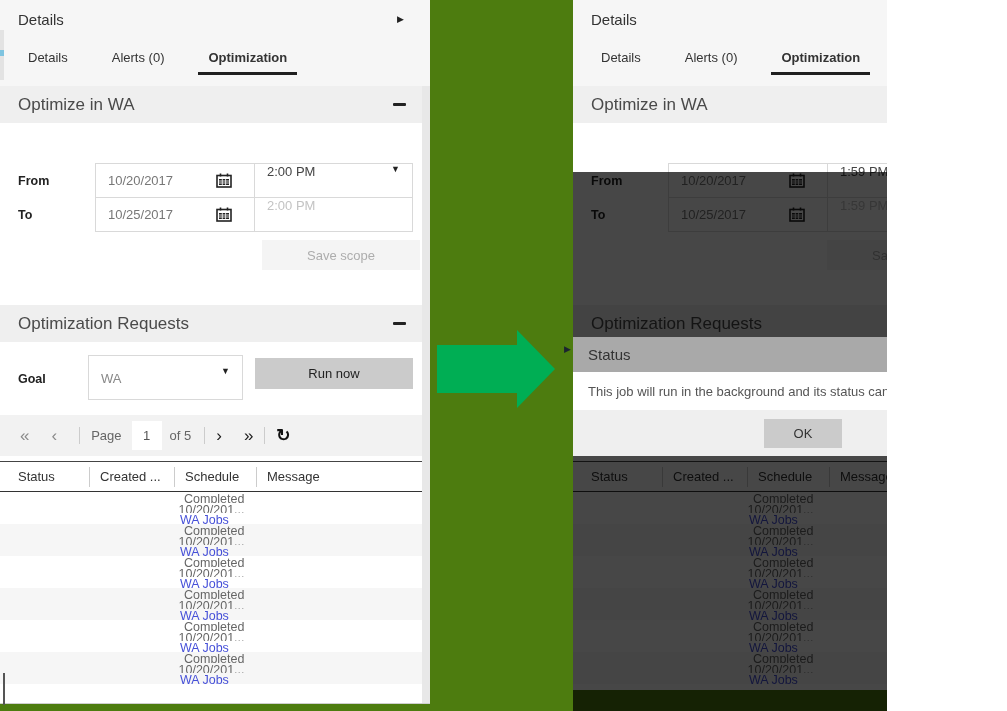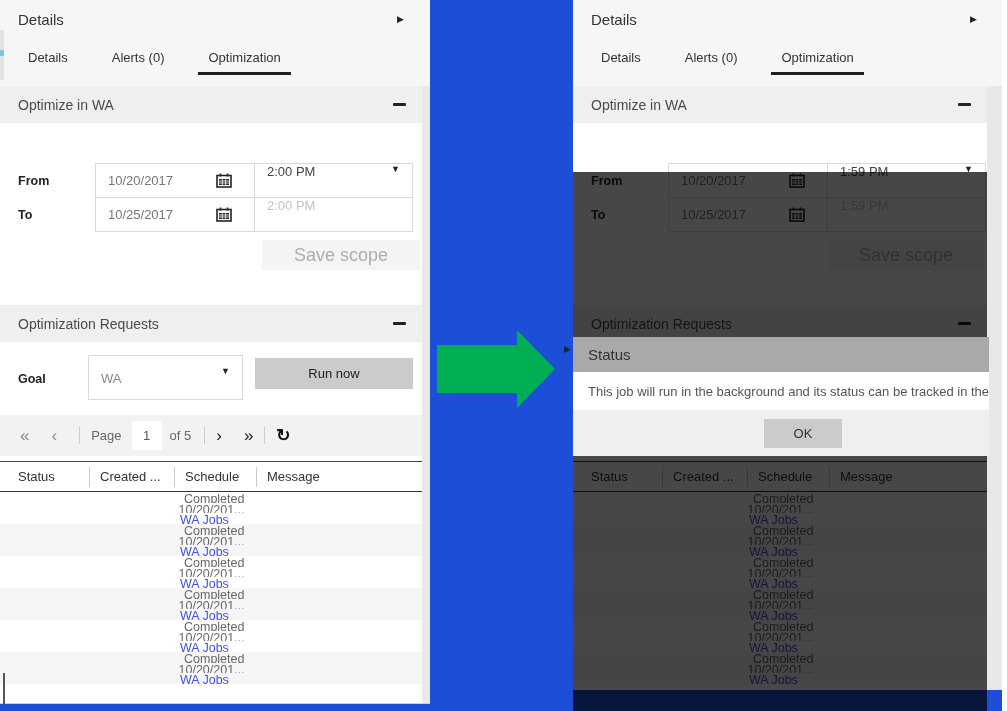--- a/index.html
+++ b/index.html
@@ -1,59 +1,59 @@
 <!DOCTYPE html>
 <html style="--arrow-green: #00ae54; --link-blue: #4650d8; --overlay: rgba(0,0,0,0.72);"><head>
 <meta charset="utf-8">
 <style>
   * { box-sizing: border-box; margin: 0; padding: 0; }
   :root { --arrow-green:#00ae54; --link-blue:#4650d8; --overlay:rgba(0,0,0,0.72); }
   body { font-family: "Liberation Sans", sans-serif; background:#fff; }
-  .stage { position:relative; width:1002px; height:711px; background:#1d4ed8; overflow:hidden; }
+  .stage { position:relative; width:887px; height:711px; background:#4d7c0f; overflow:hidden; }
 
   .panel { position:absolute; top:0; width:430px; background:#fff; }
   #left-panel  { left:0; height:704px; border-bottom:1px solid #cfcfcf; }
   #right-panel { left:573px; height:690px; }
 
   .panel-top { height:86px; background:#f6f6f6; }
   .titlebar { height:36px; display:flex; align-items:center; justify-content:space-between; padding:2px 26px 0 18px; }
   .panel-title { font-size:15px; color:#333; }
   .expand-arrow { font-size:9px; color:#222; cursor:pointer; }
 
   .tabbar { display:flex; align-items:flex-start; padding:6px 0 0 18px; height:50px; }
   .tab { font-size:13px; color:#333; margin-right:24px; padding:8px 10px 7px; border-bottom:3px solid transparent; cursor:pointer; }
-  .tab.active { border-bottom-color:#1f1f1f; }
+  .tab.active { border-bottom-color:#1f1f1f;font-weight:bold; }
 
   .content { position:relative; }
   #left-panel .content  { width:422px; }
   #right-panel .content { width:414px; }
 
   .scroll-strip { position:absolute; top:86px; bottom:0; right:0; background:#e8e8e8; }
   #left-panel  .scroll-strip { width:8px; }
   #right-panel .scroll-strip { width:16px; }
 
   .section-header { height:37px; background:#efefef; display:flex; align-items:center; justify-content:space-between; padding:0 16px 0 18px; }
-  .section-title { font-size:14px; color:#4a4a4a; }
+  .section-title { font-size:17px; color:#4a4a4a; }
   .minus-icon { width:13px; height:3px; background:#222; border-radius:1px; cursor:pointer; }
 
   .optimize-body { height:182px; background:#fff; padding-top:40px; }
   .field-row { display:flex; height:35px; }
   .field-row.second { margin-top:-1px; }
   .field-label { width:95px; padding-left:18px; font-size:12.5px; font-weight:bold; color:#222; display:flex; align-items:center; }
   .date-field { width:160px; border:1px solid #d9d9d9; background:#fff; display:flex; align-items:center; justify-content:space-between; padding:0 22px 0 12px; cursor:text; }
   .date-value { font-size:13px; color:#777; }
   .time-field { width:159px; margin-left:-1px; border:1px solid #d9d9d9; background:#fff; display:flex; justify-content:space-between; padding:0 12px; cursor:pointer; }
   .time-value { font-size:13px; color:#444; }
   .time-field.disabled .time-value { color:#c3c3c3; }
   .time-field.disabled .caret { visibility:hidden; }
   .caret { font-size:9px; color:#222; }
   .cal-icon { width:16px; height:15px; flex:none; }
 
   .save-row { display:flex; justify-content:flex-end; padding:8px 2px 0 0; }
-  .btn-save { width:158px; height:30px; background:#f4f4f4; border:none; font-size:18px; color:#adadad; font-family:inherit; }
+  .btn-save { width:158px; height:30px; background:#f4f4f4; border:none; font-size:13px; color:#adadad; font-family:inherit; }
 
   .goal-row { position:relative; height:73px; background:#fff; }
   .goal-label { position:absolute; left:18px; top:0; height:73px; display:flex; align-items:center; font-size:12.5px; font-weight:bold; color:#222; }
   .goal-select { position:absolute; left:88px; top:13px; width:155px; height:45px; border:1px solid #d9d9d9; background:#fff; cursor:pointer; }
   .goal-value { position:absolute; left:12px; top:0; line-height:45px; font-size:13px; color:#888; }
   .goal-select .caret { position:absolute; right:12px; top:10px; }
   .btn-run { position:absolute; left:255px; top:16px; width:158px; height:31px; background:#cbcbcb; border:none; font-size:13px; color:#222; font-family:inherit; cursor:pointer; }
 
   .pagination { height:41px; background:#f2f2f2; display:flex; align-items:center; padding-left:20px; font-size:13px; color:#666; }
   .pg-icon { cursor:pointer; }

